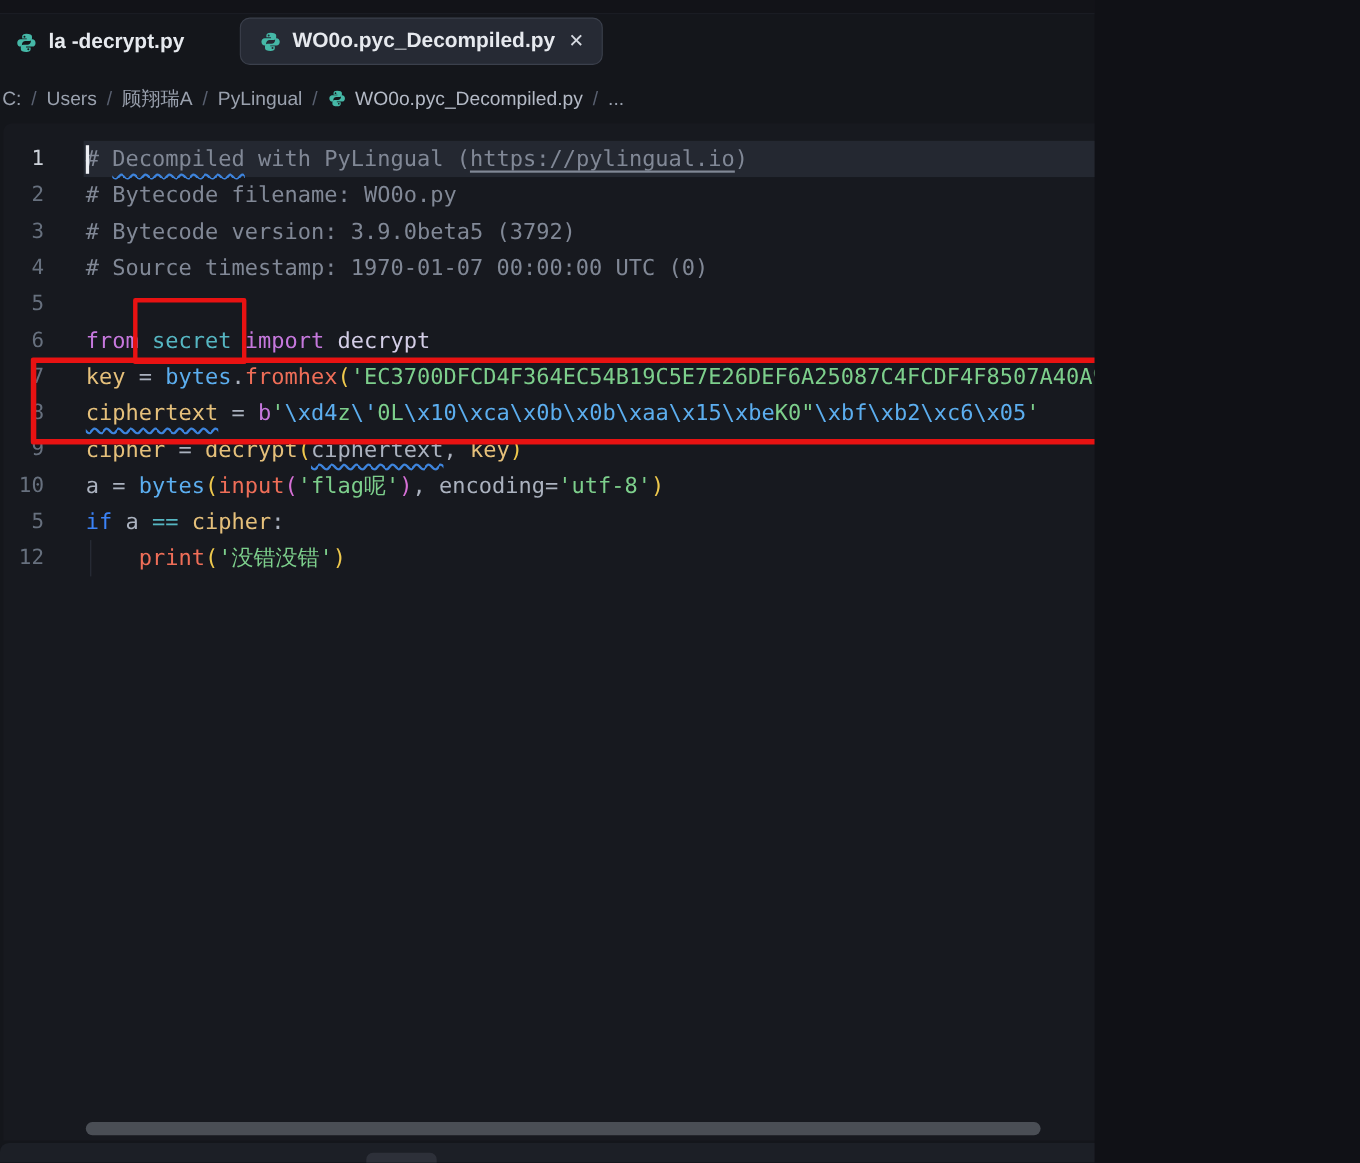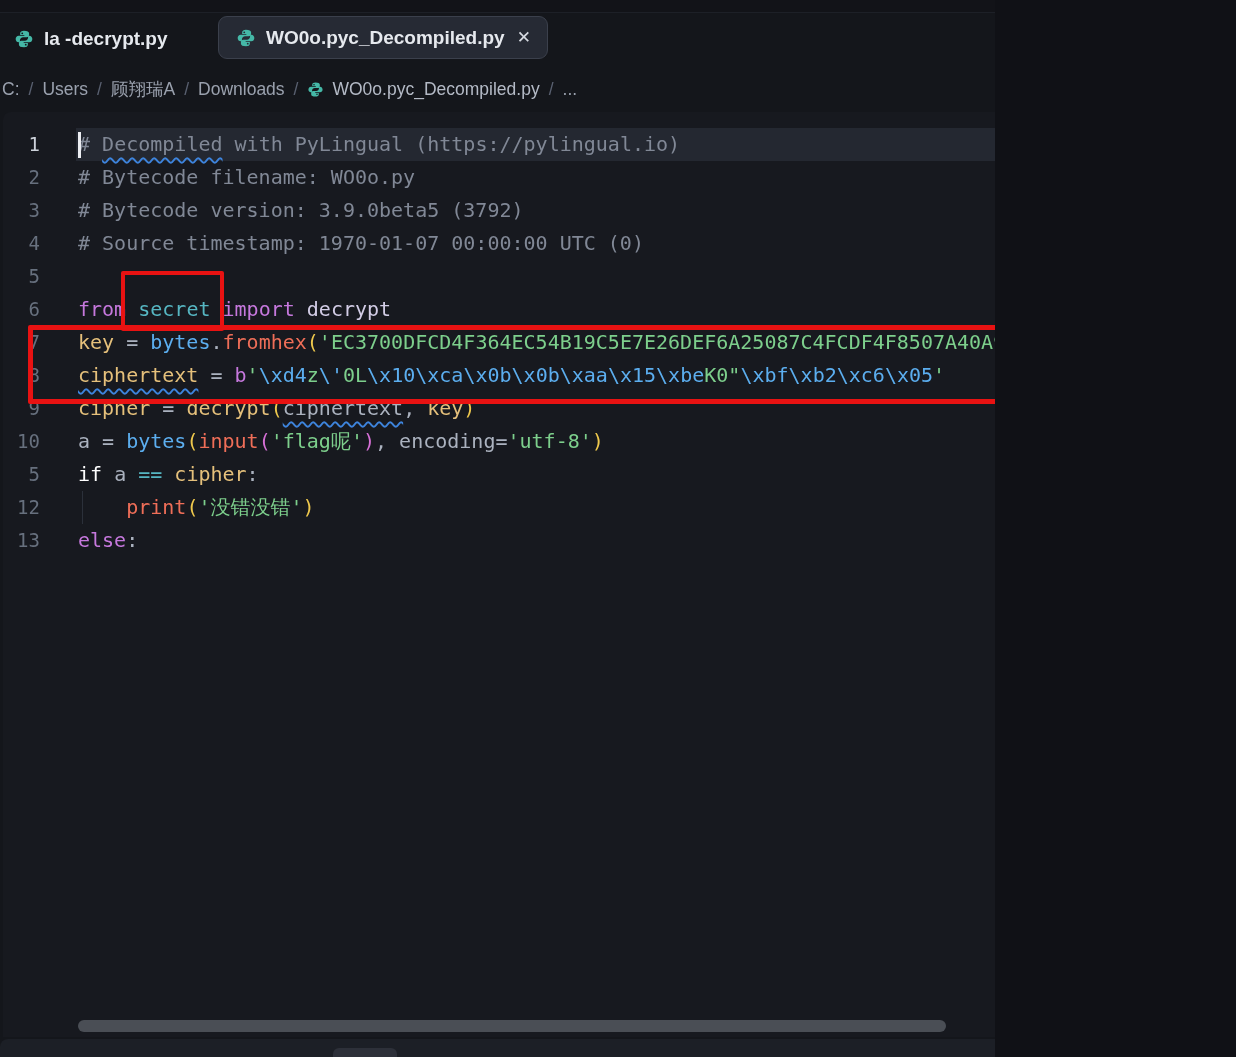--- a/index.html
+++ b/index.html
@@ -32,21 +32,21 @@
   #code{position:absolute;left:0;top:16px;width:100%;}
   .cl{position:relative;height:33px;line-height:33px;white-space:pre;cursor:text;}
   .cl .ln{position:absolute;left:0;top:0;width:37px;text-align:right;color:#67707e;
           font:19px/33px "DejaVu Sans Mono",monospace;z-index:2;}
   .cl .lt{position:relative;display:block;margin-left:75px;z-index:2;
           font:20px/33px "DejaVu Sans Mono",monospace;color:#abb2bf;}
   .cl.cur::before{content:"";position:absolute;left:73px;right:2px;top:0;bottom:0;
                   background:#242831;z-index:1;}
   .cl.cur .ln{color:#cdd2da;}
   .sq{text-decoration:underline wavy #3d84dd;text-decoration-thickness:1.6px;text-underline-offset:6px;}
-  .ul{text-underline-offset:4px;}
+  .ul{text-decoration:underline;text-underline-offset:4px;}
   .guide{position:absolute;left:79px;top:0;bottom:0;border-left:1px solid #2b303a;z-index:2;}
   .cursor{position:absolute;left:75px;top:4px;width:3px;height:26px;background:#eceef2;z-index:3;}
   
   .vsb{position:absolute;left:1192px;top:1px;width:15px;height:630px;background:#53585f;
        border-radius:8px;opacity:.85;cursor:pointer;z-index:4;}
   .marker{position:absolute;left:1202px;width:7px;background:#3b82f0;z-index:5;}
   .m1{top:6px;height:27px;}
   .m2{top:173px;height:63px;}
   .hsb{position:absolute;left:75px;top:908px;width:868px;height:12px;background:#53585f;
        border-radius:6px;opacity:.85;cursor:pointer;z-index:4;}
@@ -111,21 +111,21 @@
     </div>
   </div>
 
   <div class="breadcrumb">
     <span class="crumb">C:</span>
     <span class="sep">/</span>
     <span class="crumb">Users</span>
     <span class="sep">/</span>
     <span class="crumb">顾翔瑞A</span>
     <span class="sep">/</span>
-    <span class="crumb">Downloads</span>
+    <span class="crumb">PyLingual</span>
     <span class="sep">/</span>
     <span class="file">
       <span class="py-icon" style="width:17px;height:17px;">
         <svg viewBox="0 0 24 24" width="17" height="17">
             <path fill="#45b8a7" d="M12 2c-2.9 0-4.6 1-4.6 3v2.1h5v.9H5.6C3.6 8 2 9.7 2 12s1.6 4 3.6 4h1.5v-2.2C7.1 11.7 8.8 10 10.9 10h4.3c1.8 0 2.9-1.2 2.9-3V5c0-2-2.3-3-6.1-3zm-2.1 2.1a1.1 1.1 0 110 2.2 1.1 1.1 0 010-2.2z"></path>
             <path fill="#45b8a7" d="M12 22c2.9 0 4.6-1 4.6-3v-2.1h-5V16h6.8c2 0 3.6-1.7 3.6-4s-1.6-4-3.6-4h-1.5v2.2c0 2.1-1.7 3.8-3.8 3.8H8.8C7 14 5.9 15.2 5.9 17v2c0 2 2.3 3 6.1 3zm2.1-2.1a1.1 1.1 0 110-2.2 1.1 1.1 0 010 2.2z"></path>
           </svg>
       </span>
       <span>WO0o.pyc_Decompiled.py</span>
     </span>
@@ -138,23 +138,22 @@
         <div class="cl cur"><span class="ln">1</span><span class="lt"><span style="color: rgb(129, 136, 150);"># </span><span class="sq" style="color: rgb(129, 136, 150);">Decompiled</span><span style="color: rgb(129, 136, 150);"> with PyLingual (</span><span class="ul" style="color: rgb(129, 136, 150);">https://pylingual.io</span><span style="color: rgb(129, 136, 150);">)</span></span><span class="cursor"></span></div>
         <div class="cl"><span class="ln">2</span><span class="lt"><span style="color: rgb(129, 136, 150);"># Bytecode filename: WO0o.py</span></span></div>
         <div class="cl"><span class="ln">3</span><span class="lt"><span style="color: rgb(129, 136, 150);"># Bytecode version: 3.9.0beta5 (3792)</span></span></div>
         <div class="cl"><span class="ln">4</span><span class="lt"><span style="color: rgb(129, 136, 150);"># Source timestamp: 1970-01-07 00:00:00 UTC (0)</span></span></div>
         <div class="cl"><span class="ln">5</span><span class="lt"></span></div>
         <div class="cl"><span class="ln">6</span><span class="lt"><span style="color: rgb(198, 120, 221);">from</span><span style="color: rgb(171, 178, 191);"> </span><span style="color: rgb(86, 182, 194);">secret</span><span style="color: rgb(171, 178, 191);"> </span><span style="color: rgb(198, 120, 221);">import</span><span style="color: rgb(171, 178, 191);"> </span><span style="color: rgb(211, 205, 230);">decrypt</span></span></div>
         <div class="cl"><span class="ln">7</span><span class="lt"><span style="color: rgb(229, 192, 123);">key</span><span style="color: rgb(171, 178, 191);"> = </span><span style="color: rgb(92, 174, 239);">bytes</span><span style="color: rgb(171, 178, 191);">.</span><span style="color: rgb(239, 110, 88);">fromhex</span><span style="color: rgb(238, 200, 77);">(</span><span style="color: rgb(125, 207, 140);">'EC3700DFCD4F364EC54B19C5E7E26DEF6A25087C4FCDF4F8507A40A9019E3B48BD70129D0141</span></span></div>
         <div class="cl"><span class="ln">8</span><span class="lt"><span class="sq" style="color: rgb(229, 192, 123);">ciphertext</span><span style="color: rgb(171, 178, 191);"> = </span><span style="color: rgb(198, 120, 221);">b</span><span style="color: rgb(125, 207, 140);">'</span><span style="color: rgb(92, 174, 239);">\xd4</span><span style="color: rgb(125, 207, 140);">z</span><span style="color: rgb(92, 174, 239);">\'</span><span style="color: rgb(125, 207, 140);">0L</span><span style="color: rgb(92, 174, 239);">\x10</span><span style="color: rgb(92, 174, 239);">\xca</span><span style="color: rgb(92, 174, 239);">\x0b</span><span style="color: rgb(92, 174, 239);">\x0b</span><span style="color: rgb(92, 174, 239);">\xaa</span><span style="color: rgb(92, 174, 239);">\x15</span><span style="color: rgb(92, 174, 239);">\xbe</span><span style="color: rgb(125, 207, 140);">K0"</span><span style="color: rgb(92, 174, 239);">\xbf</span><span style="color: rgb(92, 174, 239);">\xb2</span><span style="color: rgb(92, 174, 239);">\xc6</span><span style="color: rgb(92, 174, 239);">\x05</span><span style="color: rgb(125, 207, 140);">'</span></span></div>
         <div class="cl"><span class="ln">9</span><span class="lt"><span style="color: rgb(229, 192, 123);">cipher</span><span style="color: rgb(171, 178, 191);"> = </span><span style="color: rgb(229, 192, 123);">decrypt</span><span style="color: rgb(238, 200, 77);">(</span><span class="sq" style="color: rgb(171, 178, 191);">ciphertext</span><span style="color: rgb(171, 178, 191);">, </span><span style="color: rgb(229, 192, 123);">key</span><span style="color: rgb(238, 200, 77);">)</span></span></div>
         <div class="cl"><span class="ln">10</span><span class="lt"><span style="color: rgb(171, 178, 191);">a</span><span style="color: rgb(171, 178, 191);"> = </span><span style="color: rgb(92, 174, 239);">bytes</span><span style="color: rgb(238, 200, 77);">(</span><span style="color: rgb(239, 110, 88);">input</span><span style="color: rgb(214, 112, 214);">(</span><span style="color: rgb(125, 207, 140);">'flag呢'</span><span style="color: rgb(214, 112, 214);">)</span><span style="color: rgb(171, 178, 191);">, </span><span style="color: rgb(171, 178, 191);">encoding</span><span style="color: rgb(171, 178, 191);">=</span><span style="color: rgb(125, 207, 140);">'utf-8'</span><span style="color: rgb(238, 200, 77);">)</span></span></div>
-        <div class="cl"><span class="ln">5</span><span class="lt"><span style="color: #ffffff;">if</span><span style="color: rgb(171, 178, 191);"> a </span><span style="color: rgb(86, 182, 194);">==</span><span style="color: rgb(171, 178, 191);"> </span><span style="color: rgb(229, 192, 123);">cipher</span><span style="color: rgb(171, 178, 191);">:</span></span></div>
+        <div class="cl"><span class="ln">5</span><span class="lt"><span style="color: #3b82f6;">if</span><span style="color: rgb(171, 178, 191);"> a </span><span style="color: rgb(86, 182, 194);">==</span><span style="color: rgb(171, 178, 191);"> </span><span style="color: rgb(229, 192, 123);">cipher</span><span style="color: rgb(171, 178, 191);">:</span></span></div>
         <div class="cl"><span class="guide"></span><span class="ln">12</span><span class="lt"><span style="color: rgb(171, 178, 191);">    </span><span style="color: rgb(239, 110, 88);">print</span><span style="color: rgb(238, 200, 77);">(</span><span style="color: rgb(125, 207, 140);">'没错没错'</span><span style="color: rgb(238, 200, 77);">)</span></span></div>
-        <div class="cl"><span class="ln">13</span><span class="lt"><span style="color: rgb(198, 120, 221);">else</span><span style="color: rgb(171, 178, 191);">:</span></span></div>
       </div>
     <div class="vsb"></div>
     <div class="marker m1"></div>
     <div class="marker m2"></div>
     <div class="hsb"></div>
   </div>
 
   <div class="redbox box1"></div>
   <div class="redbox box2"></div>
 

